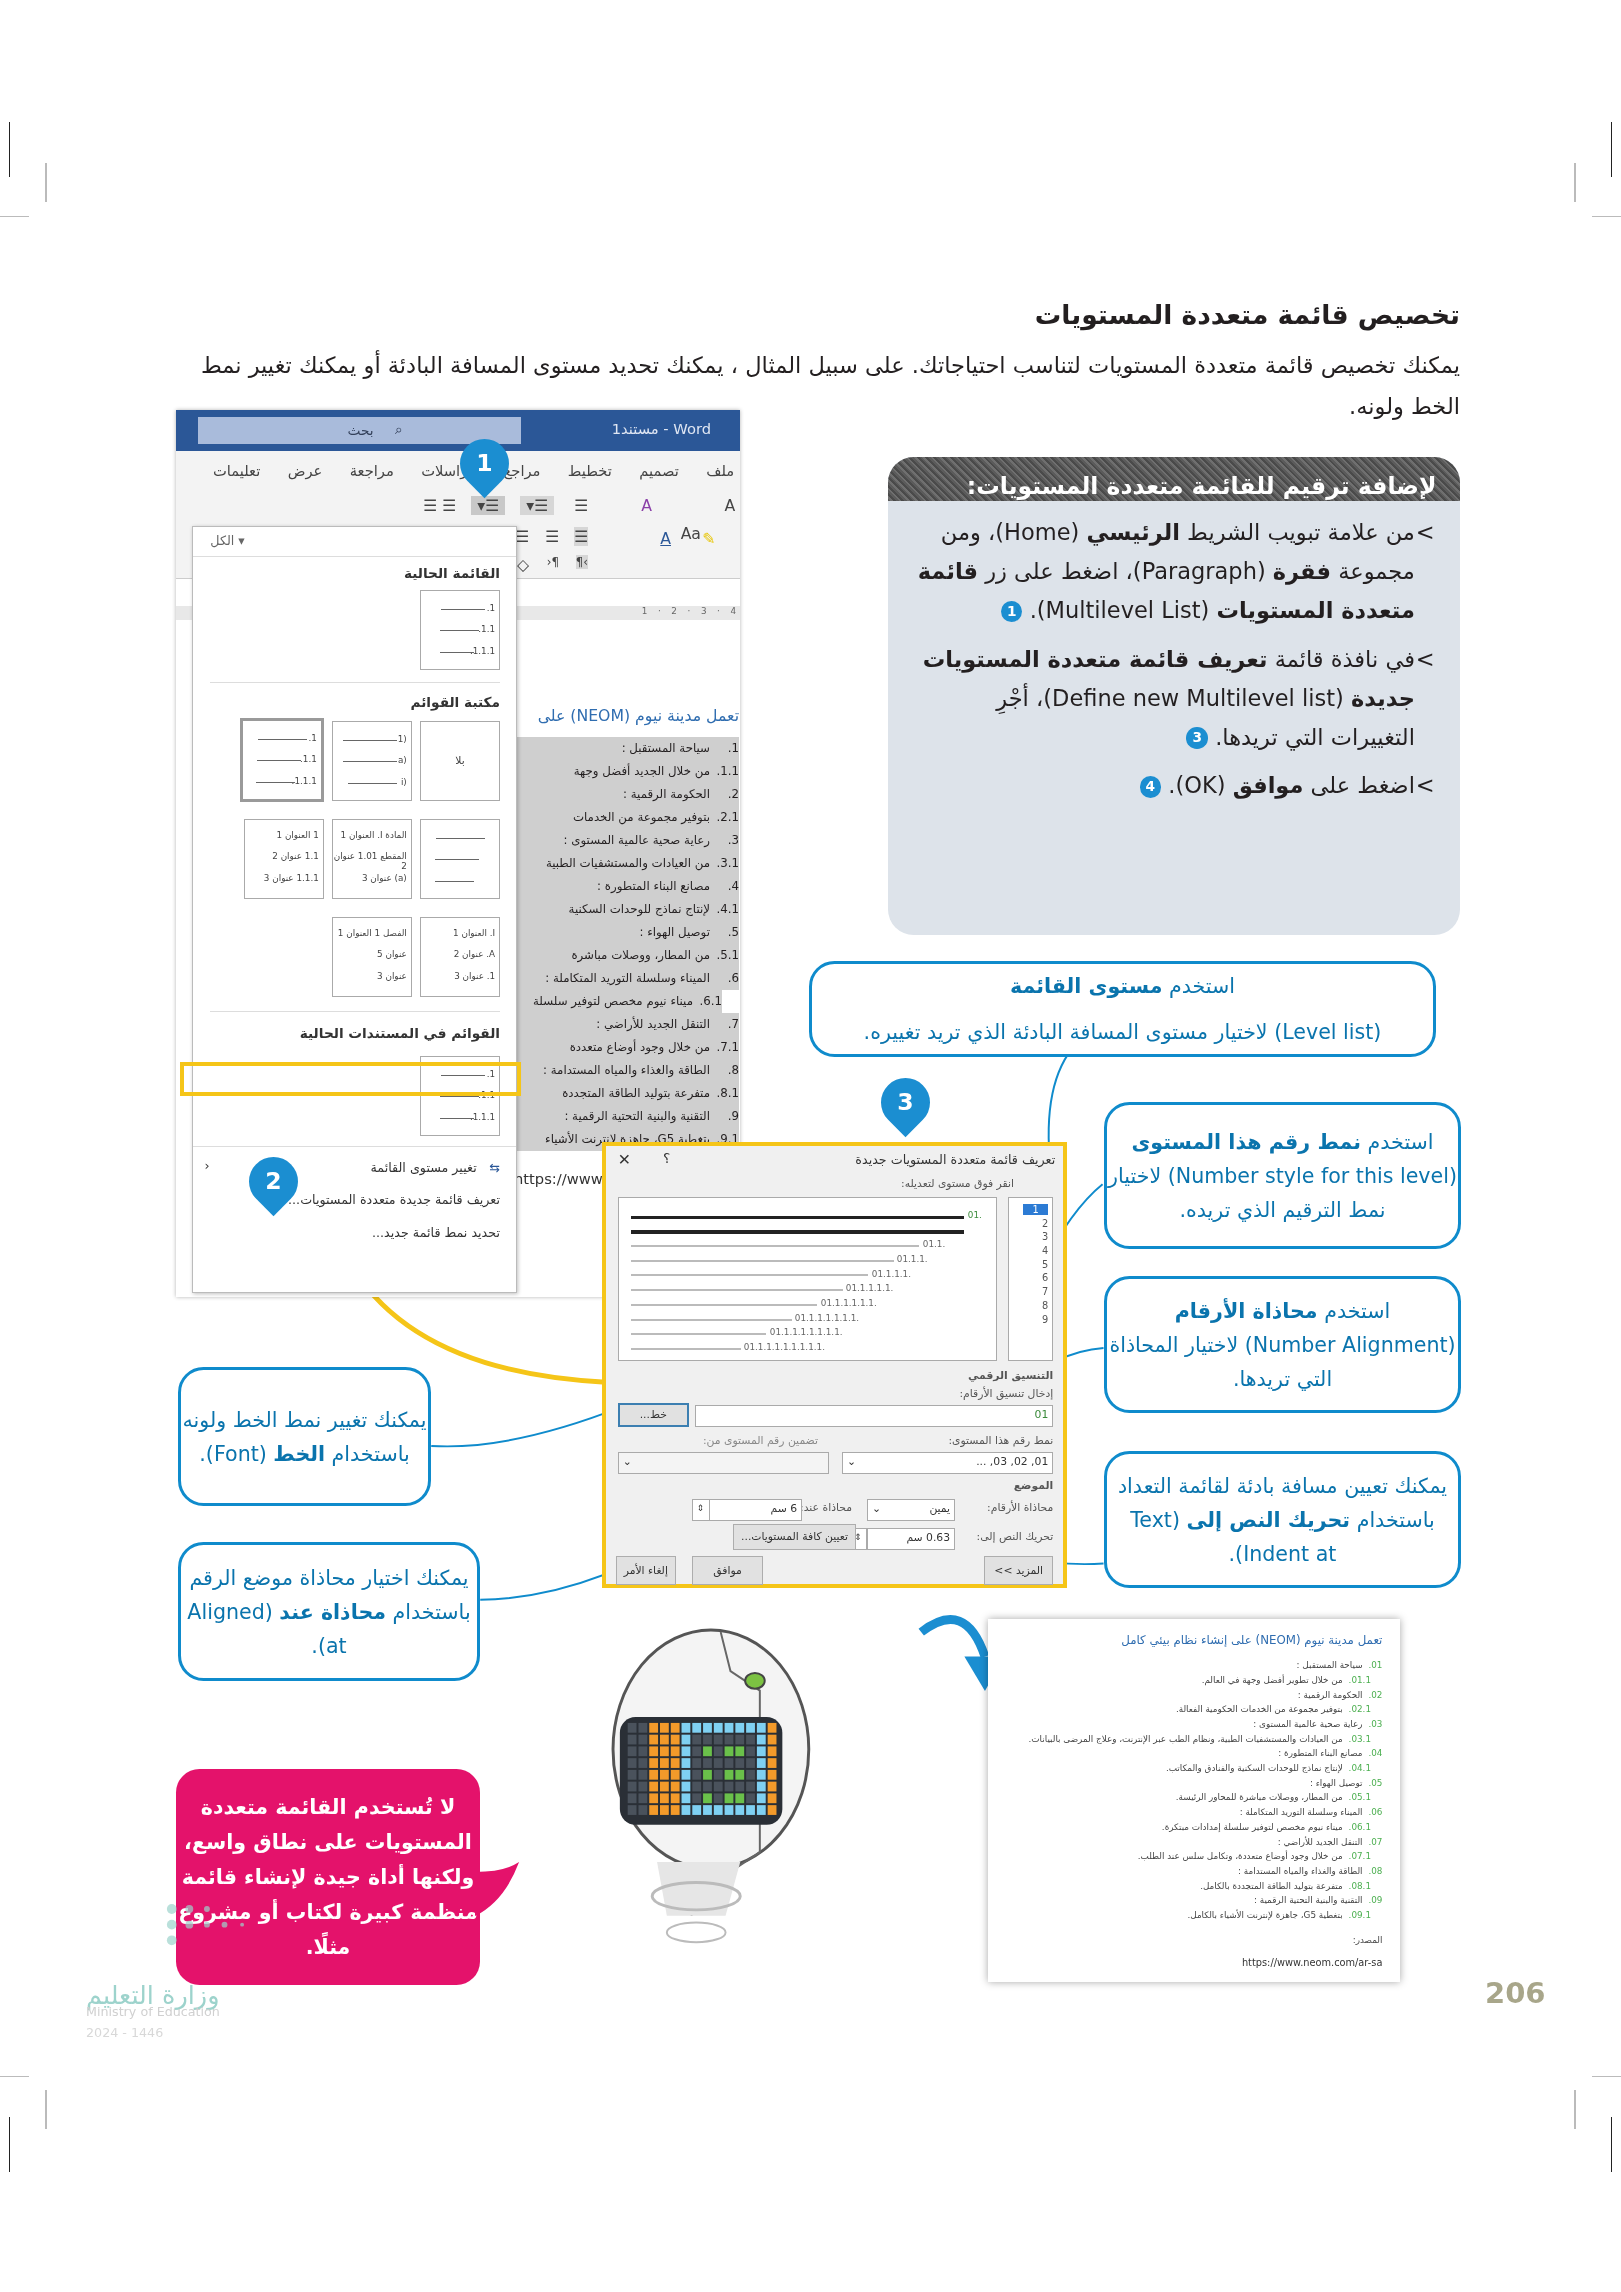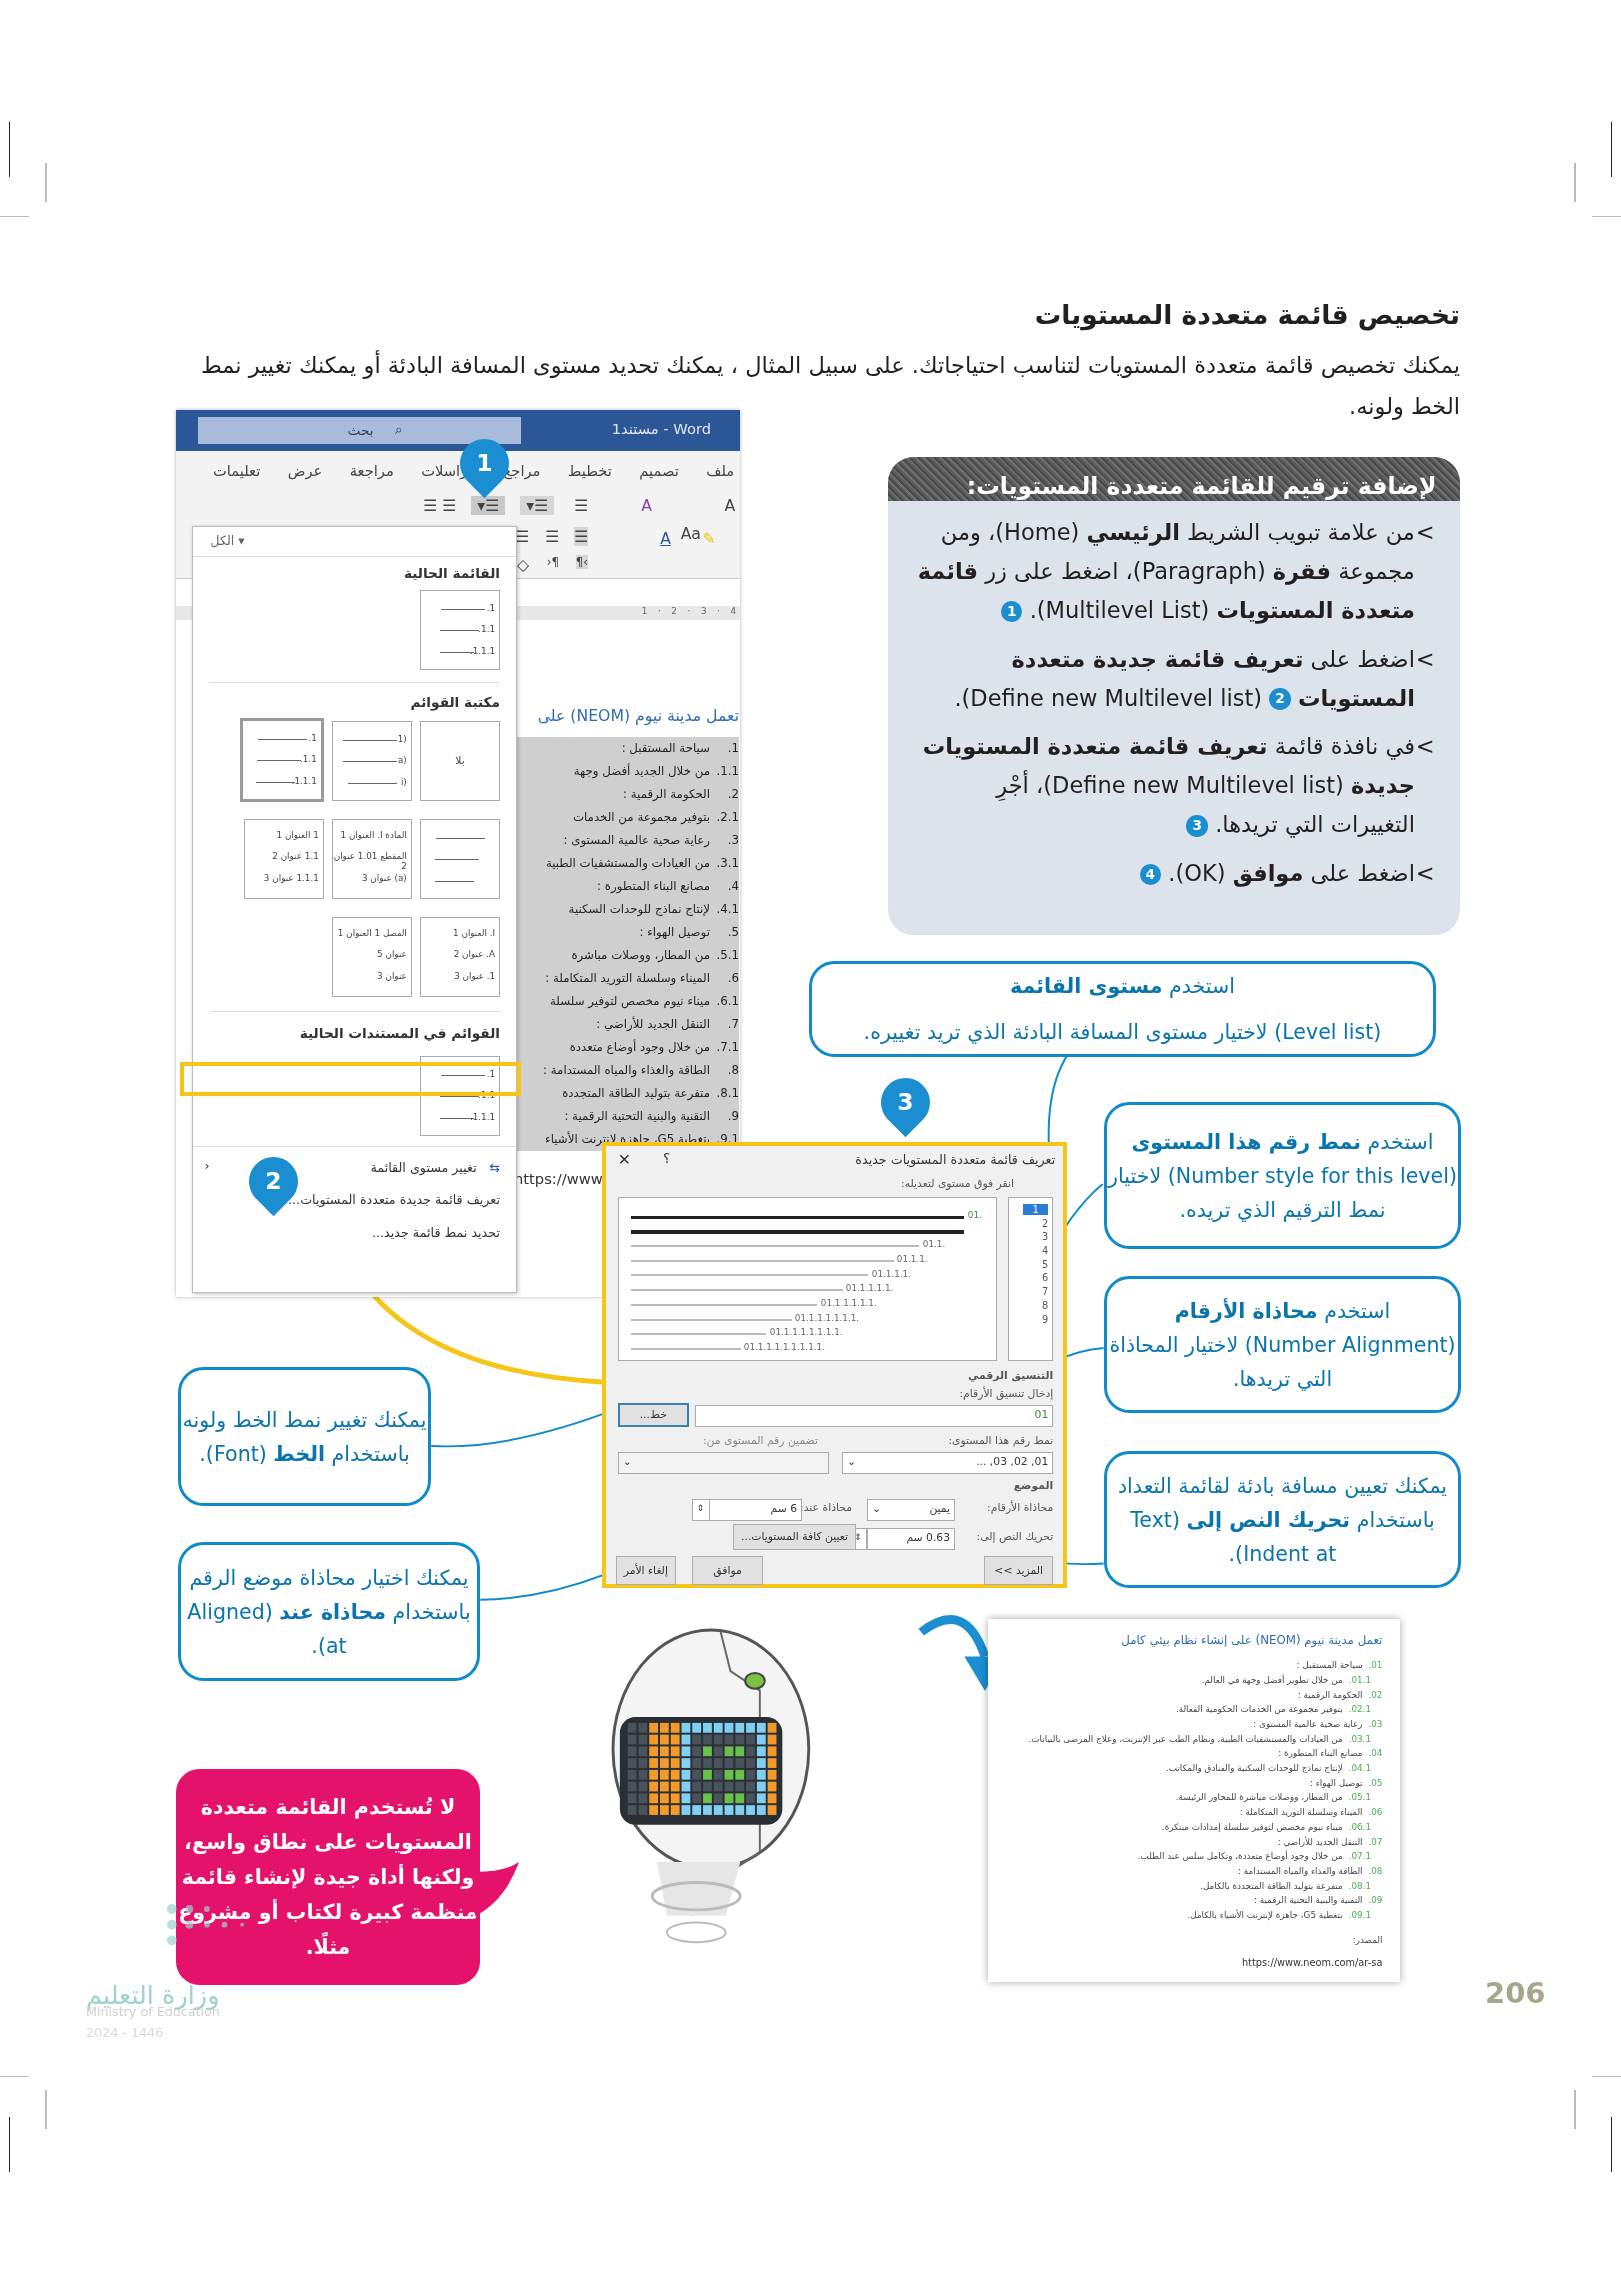--- a/index.html
+++ b/index.html
@@ -101,21 +101,20 @@
 <div class="crop g" style="left:1574px;top:2090px;width:2px;height:39px;"></div>
 <div class="crop g" style="left:1592px;top:2076px;width:29px;height:1px;"></div>
 
 <div class="abs title rtl">تخصيص قائمة متعددة المستويات</div>
 <div class="abs intro rtl">يمكنك تخصيص قائمة متعددة المستويات لتناسب احتياجاتك. على سبيل المثال ، يمكنك تحديد مستوى المسافة البادئة أو يمكنك تغيير نمط الخط ولونه.</div>
 
 <div class="abs ibox rtl">
   <div class="ibox-head">لإضافة ترقيم للقائمة متعددة المستويات:</div>
   <div class="ibox-body">
     <p><span>من علامة تبويب الشريط </span><b>الرئيسي</b><span> (Home)، ومن مجموعة </span><b>فقرة</b><span> (Paragraph)، اضغط على زر </span><b>قائمة متعددة المستويات</b><span> (Multilevel List).</span> <span class="badge">1</span></p>
-    <p><span>اضغط على </span><b>تعريف قائمة جديدة متعددة المستويات</b> <span class="badge">2</span><span> (Define new Multilevel list).</span></p>
     <p><span>في نافذة قائمة </span><b>تعريف قائمة متعددة المستويات جديدة</b><span> (Define new Multilevel list)، أجْرِ التغييرات التي تريدها.</span> <span class="badge">3</span></p>
     <p><span>اضغط على </span><b>موافق</b><span> (OK).</span> <span class="badge">4</span></p>
   </div>
 </div>
 
 <svg class="abs" style="left:0;top:0;" width="1621" height="2293" viewBox="0 0 1654 2339">
   <path d="M1090 1075 Q1060 1120 1075 1215" stroke="#0f8bcc" stroke-width="2" fill="none"></path>
   <path d="M1125 1208 Q1060 1260 990 1472" stroke="#0f8bcc" stroke-width="2" fill="none"></path>
   <path d="M1126 1375 Q1060 1380 1010 1450 Q960 1520 940 1523" stroke="#0f8bcc" stroke-width="2" fill="none"></path>
   <path d="M1126 1595 Q1050 1600 955 1565" stroke="#0f8bcc" stroke-width="2" fill="none"></path>
@@ -191,21 +190,21 @@
         <div class="it" style="margin-right: 0px;"><span class="num">1.1.</span><span>من خلال الجديد أفضل وجهة</span></div>
         <div class="it"><span class="num">2.</span><span>الحكومة الرقمية :</span></div>
         <div class="it" style="margin-right: 0px;"><span class="num">2.1.</span><span>بتوفير مجموعة من الخدمات</span></div>
         <div class="it"><span class="num">3.</span><span>رعاية صحية عالمية المستوى :</span></div>
         <div class="it" style="margin-right: 0px;"><span class="num">3.1.</span><span>من العيادات والمستشفيات الطبية</span></div>
         <div class="it"><span class="num">4.</span><span>مصانع البناء المتطورة :</span></div>
         <div class="it" style="margin-right: 0px;"><span class="num">4.1.</span><span>لإنتاج نماذج للوحدات السكنية</span></div>
         <div class="it"><span class="num">5.</span><span>توصيل الهواء :</span></div>
         <div class="it" style="margin-right: 0px;"><span class="num">5.1.</span><span>من المطار، ووصلات مباشرة</span></div>
         <div class="it"><span class="num">6.</span><span>الميناء وسلسلة التوريد المتكاملة :</span></div>
-        <div class="it" style="margin-right: 0px;"><span class="num">6.1.</span><span>ميناء نيوم مخصص لتوفير سلسلة</span></div>
+        <div class="it" style="margin-right: 17px;"><span class="num">6.1.</span><span>ميناء نيوم مخصص لتوفير سلسلة</span></div>
         <div class="it"><span class="num">7.</span><span>التنقل الجديد للأراضي :</span></div>
         <div class="it" style="margin-right: 0px;"><span class="num">7.1.</span><span>من خلال وجود أوضاع متعددة</span></div>
         <div class="it"><span class="num">8.</span><span>الطاقة والغذاء والمياه المستدامة :</span></div>
         <div class="it" style="margin-right: 0px;"><span class="num">8.1.</span><span>متفرعة بتوليد الطاقة المتجددة</span></div>
         <div class="it"><span class="num">9.</span><span>التقنية والبنية التحتية الرقمية :</span></div>
         <div class="it" style="margin-right: 0px;"><span class="num">9.1.</span><span>بتغطية G5، جاهزة لإنترنت الأشياء</span></div>
       </div>
   </div>
   <div class="word-url">https://www</div>
 

